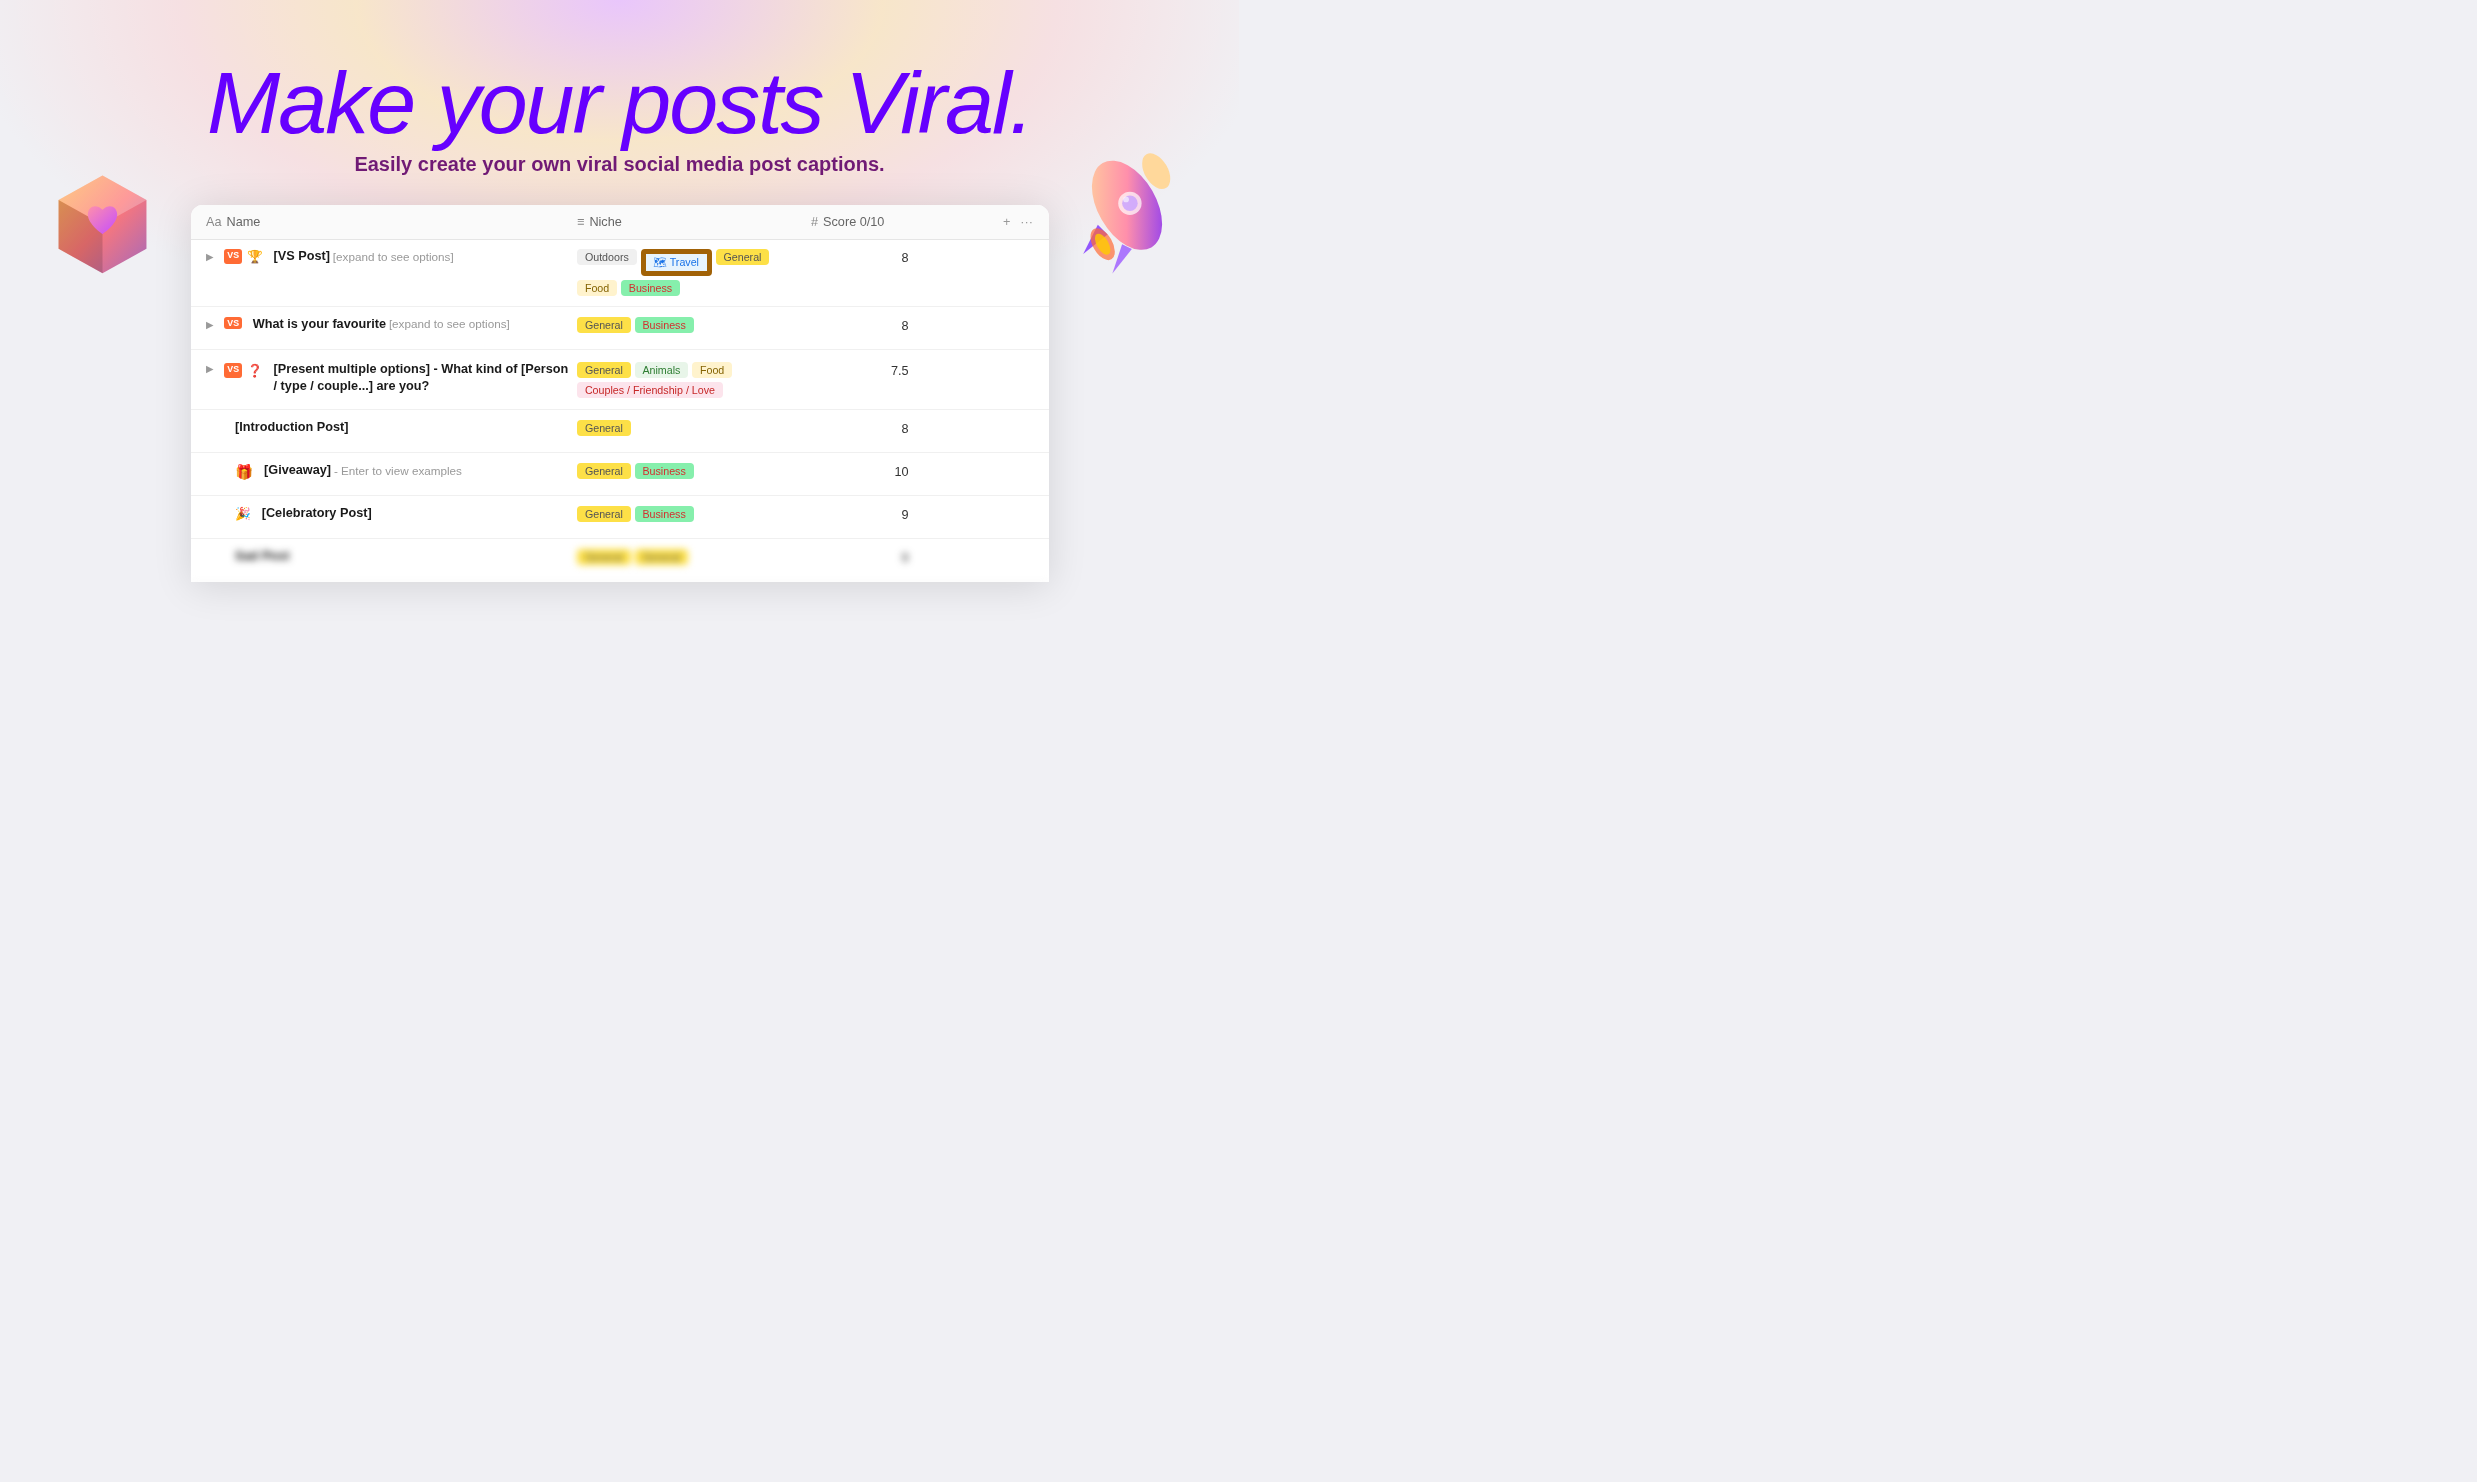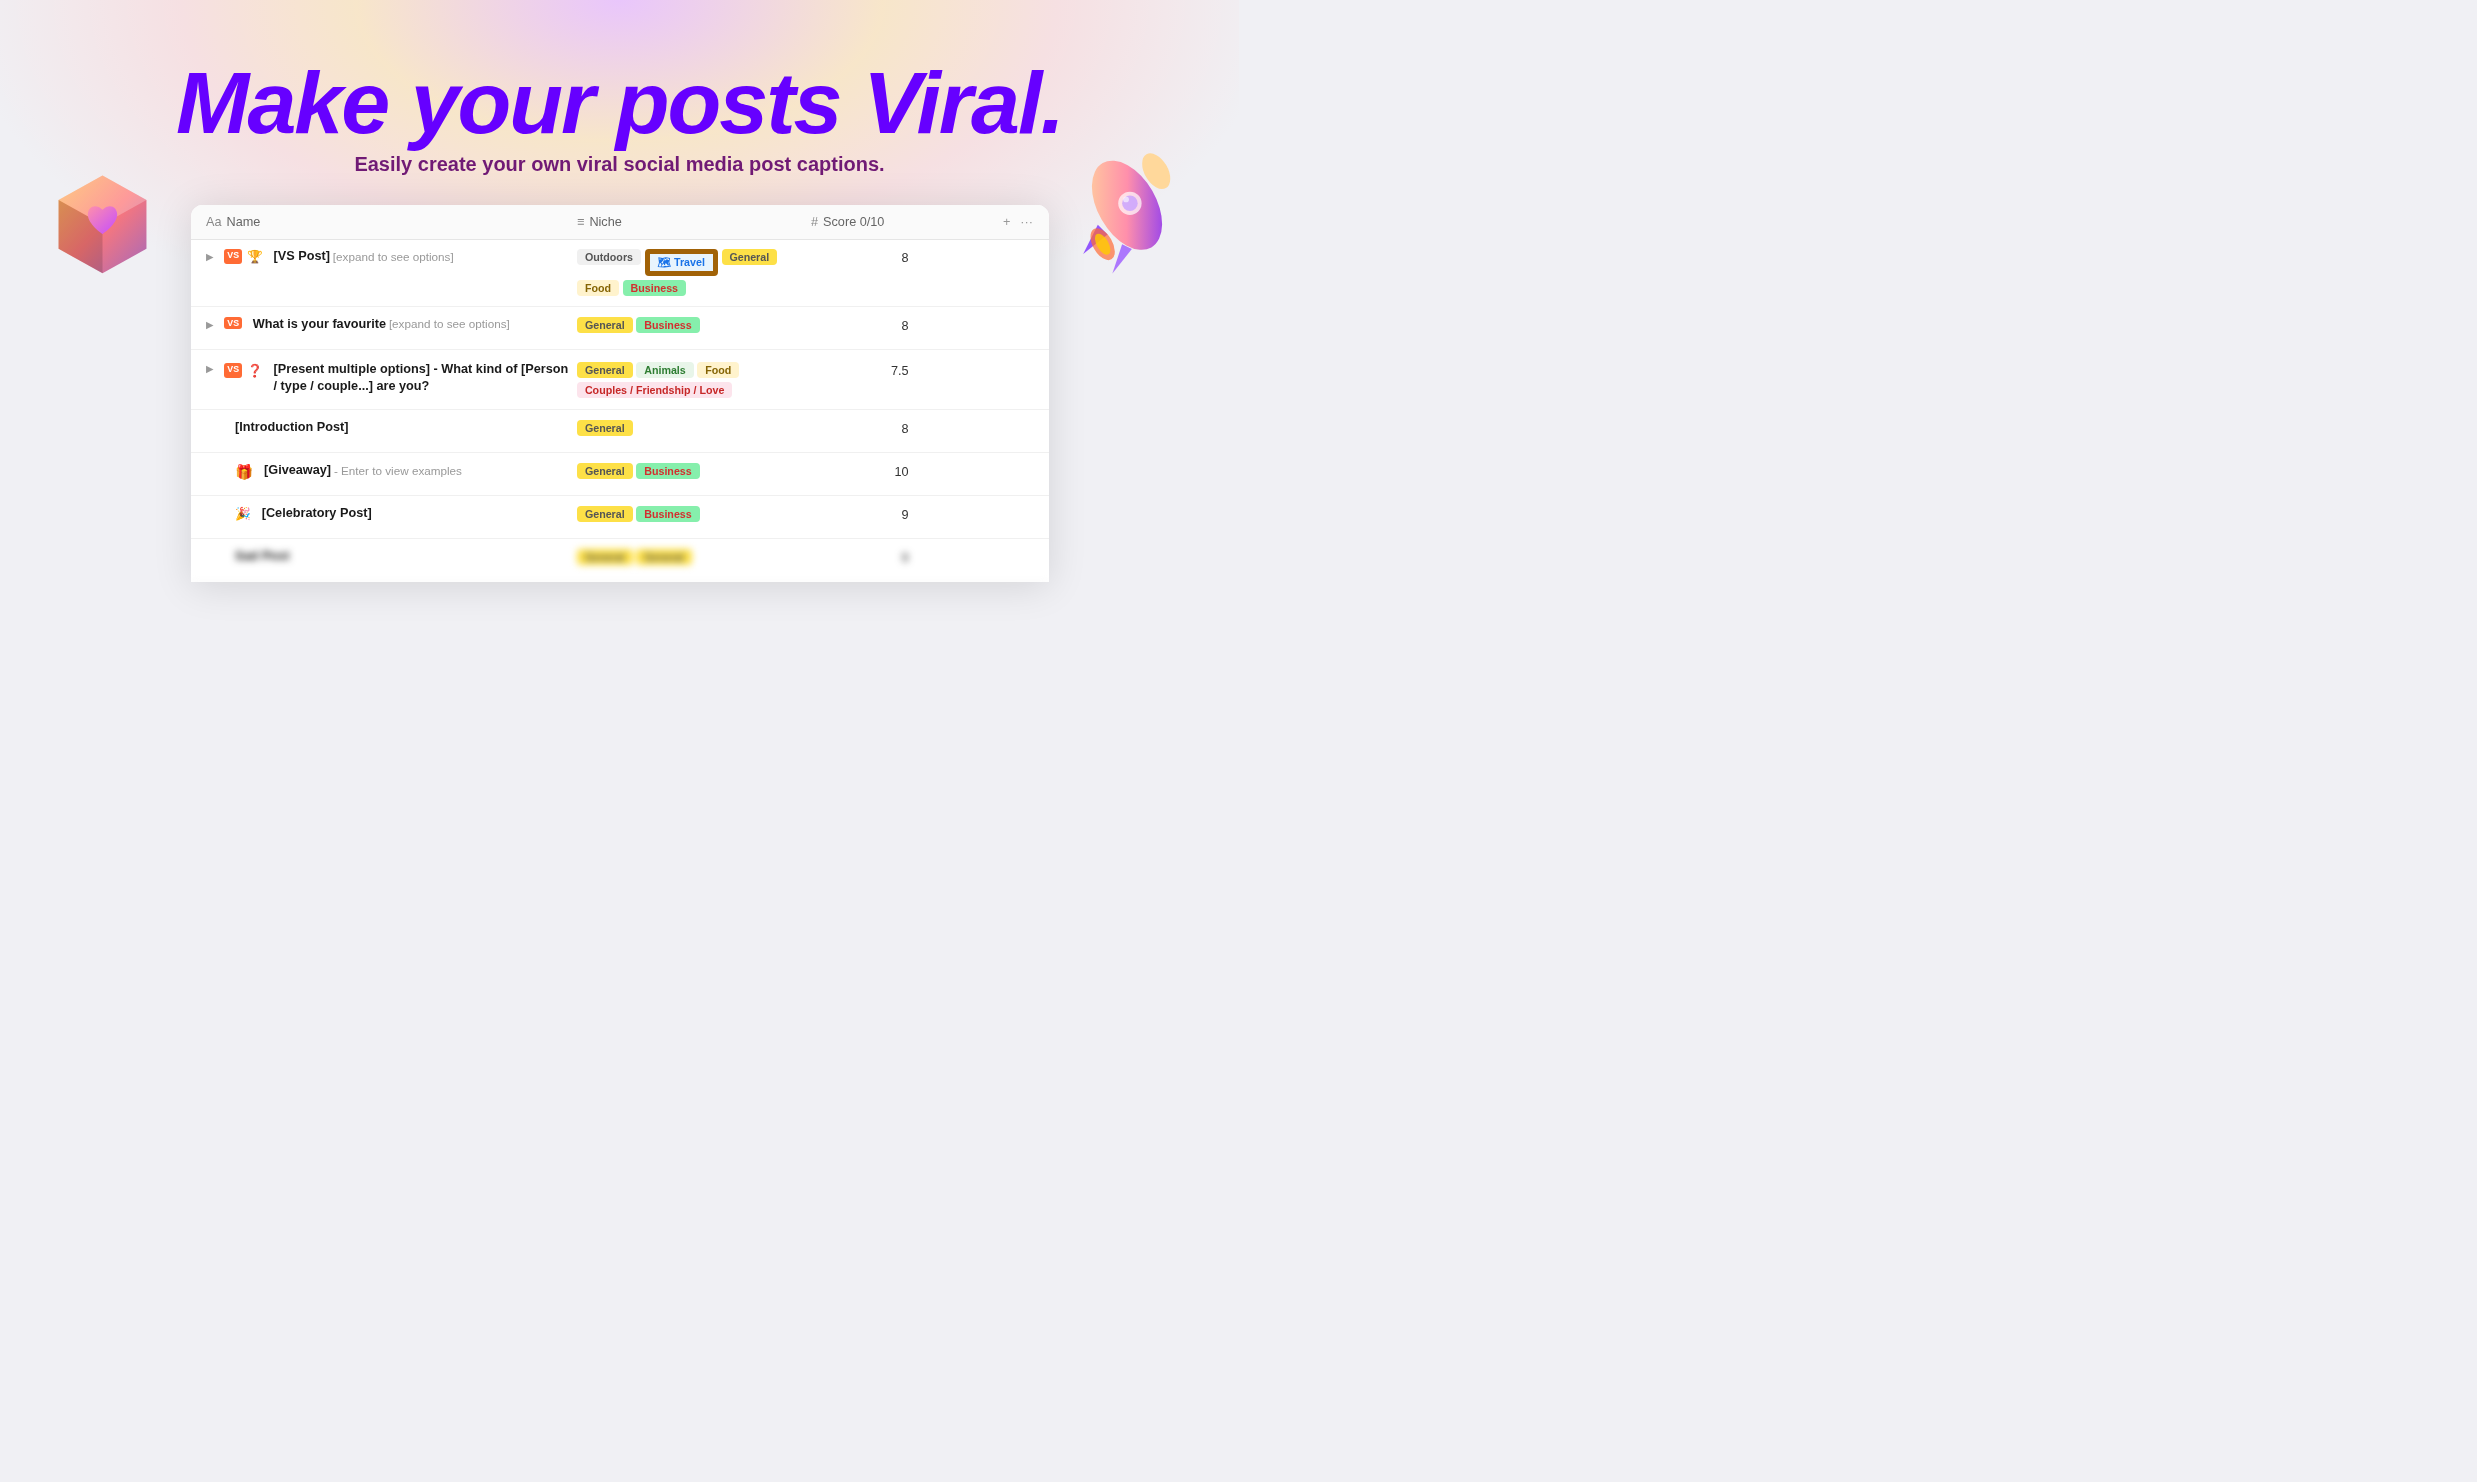--- a/index.html
+++ b/index.html
@@ -23,21 +23,21 @@
 
     .hero {
       position: relative;
       z-index: 1;
       text-align: center;
       padding-top: 59px;
     }
 
     .hero-title {
       font-size: 88px;
-      font-weight: 700;
+      font-weight: 400;
       color: #6600ff;
       letter-spacing: -2px;
       line-height: 1.0;
       font-style: italic;
     }
 
     .hero-subtitle {
       font-size: 20px;
       font-weight: 600;
       color: #701a75;
@@ -176,21 +176,21 @@
       display: flex;
       flex-wrap: wrap;
       gap: 3.9px;
       align-items: flex-start;
     }
 
     .tag {
       font-size: 10.7px;
       padding: 2px 7.8px;
       border-radius: 3.9px;
-      font-weight: 700;
+      font-weight: 400;
     }
 
     .tag-general { background: #fde047; color: #555; }
     .tag-travel { background: #e8f4fd; color: #1a73e8; border: 5px solid #a16207; }
     .tag-outdoors { background: #f0f0f0; color: #555; }
     .tag-food { background: #fff3cd; color: #856404; }
     .tag-business { background: #86efac; color: #d32f2f; }
     .tag-animals { background: #e8f5e9; color: #2e7d32; }
     .tag-couples { background: #fce4ec; color: #c62828; }
 

